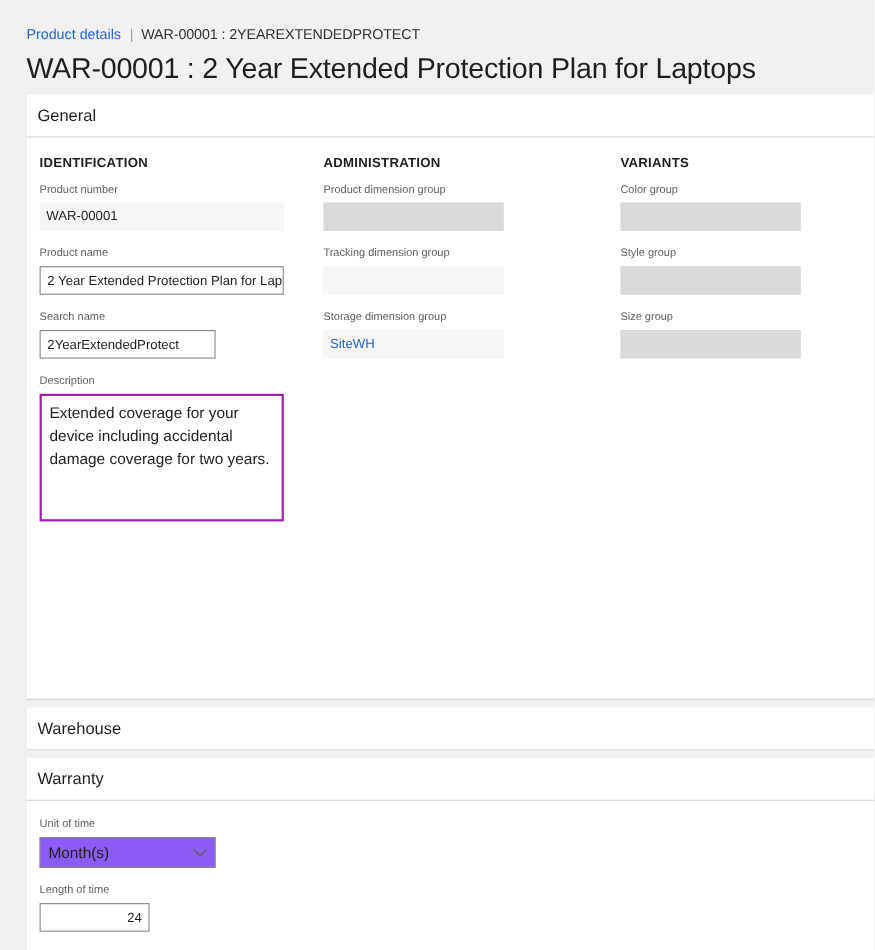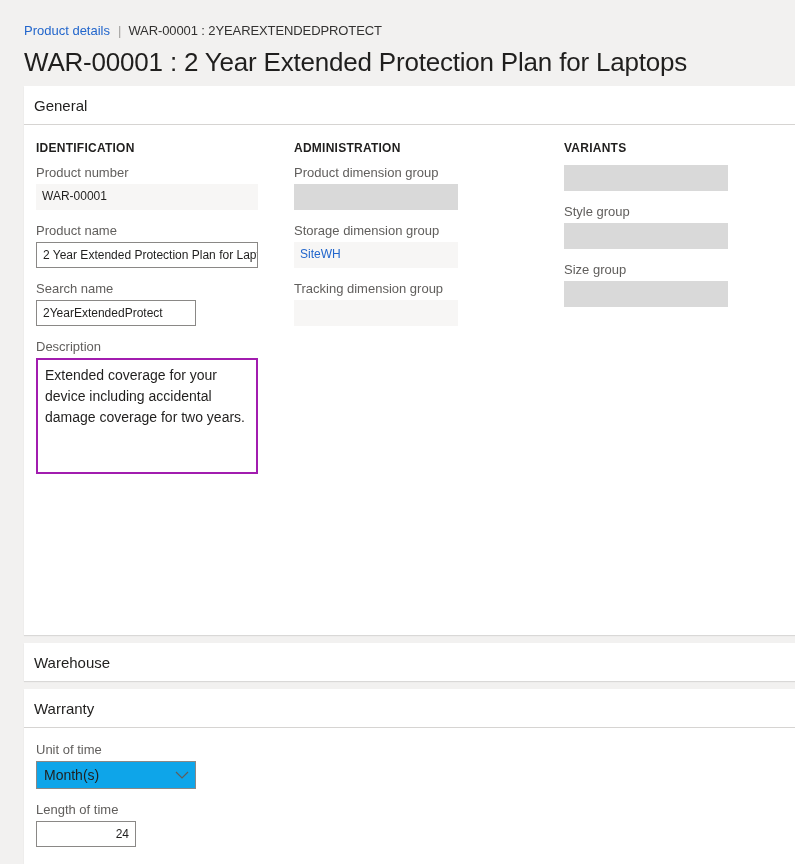--- a/index.html
+++ b/index.html
@@ -94,21 +94,21 @@
     font-size: 12px;
     font-weight: bold;
     letter-spacing: 0.25px;
     color: #201f1e;
     margin: 0 0 10px 0;
     text-transform: uppercase;
   }
 
   .field { margin-bottom: 13px; }
   .field-label {
-    font-size: 13px;
+    font-size: 10px;
     color: #605e5c;
     margin-bottom: 4px;
     line-height: 15px;
   }
 
   
   .inp {
     box-sizing: border-box;
     height: 26px;
     font-size: 12px;
@@ -160,21 +160,21 @@
     padding: 5px 7px;
     overflow: hidden;
   }
 
   
   .dropdown {
     position: relative;
     box-sizing: border-box;
     height: 28px;
     border: 1px solid #8a8886;
-    background: #0ea5e9;
+    background: #8b5cf6;
     display: flex;
     align-items: center;
     cursor: pointer;
   }
   .dropdown-value {
     font-size: 14px;
     color: #201f1e;
     padding-left: 7px;
     flex: 1;
     white-space: nowrap;
@@ -238,34 +238,35 @@
 
       <div class="col col-administration">
         <div class="group-title">ADMINISTRATION</div>
 
         <div class="field">
           <div class="field-label">Product dimension group</div>
           <div class="inp inp-disabled w-admin"></div>
         </div>
 
         <div class="field">
+          <div class="field-label">Tracking dimension group</div>
+          <div class="inp inp-readonly w-admin"></div>
+        </div>
+
+        <div class="field">
           <div class="field-label">Storage dimension group</div>
           <div class="inp inp-link w-admin">SiteWH</div>
         </div>
-
-        <div class="field">
-          <div class="field-label">Tracking dimension group</div>
-          <div class="inp inp-readonly w-admin"></div>
-        </div>
       </div>
 
       <div class="col col-variants">
         <div class="group-title">VARIANTS</div>
 
         <div class="field">
+          <div class="field-label">Color group</div>
           <div class="inp inp-disabled w-variant"></div>
         </div>
 
         <div class="field">
           <div class="field-label">Style group</div>
           <div class="inp inp-disabled w-variant"></div>
         </div>
 
         <div class="field">
           <div class="field-label">Size group</div>

